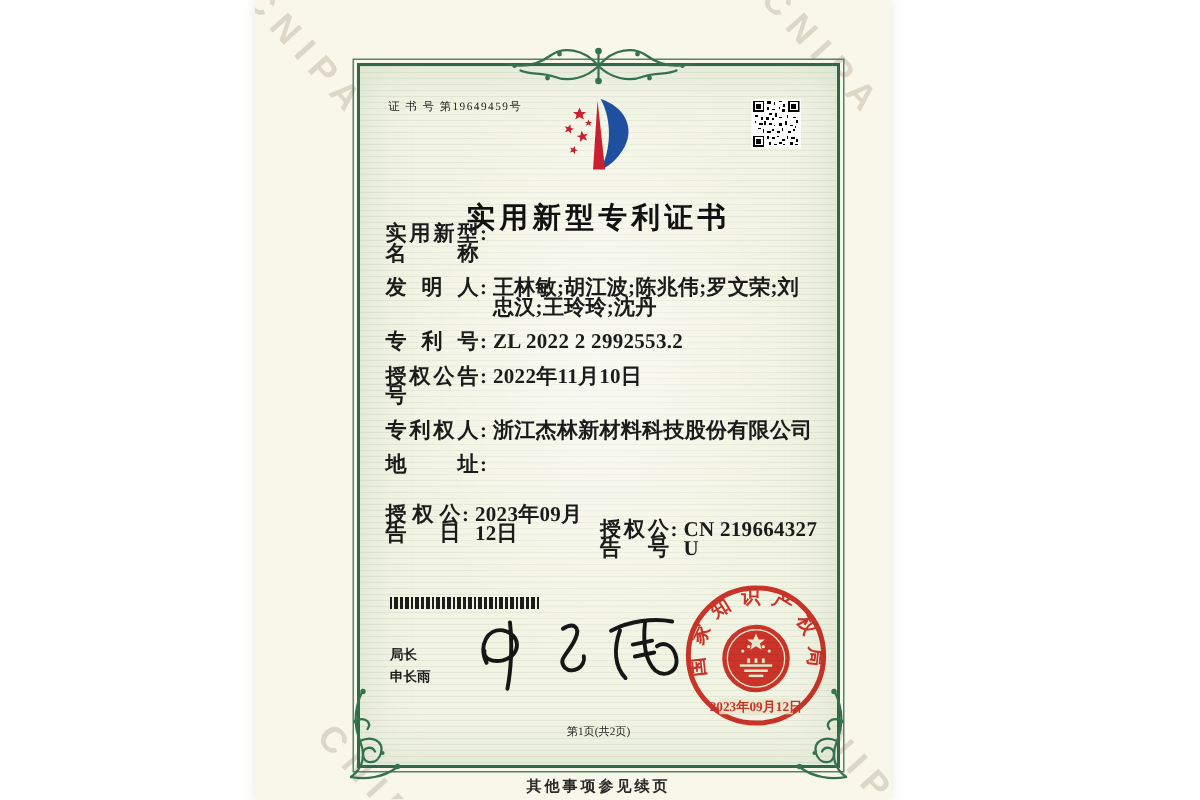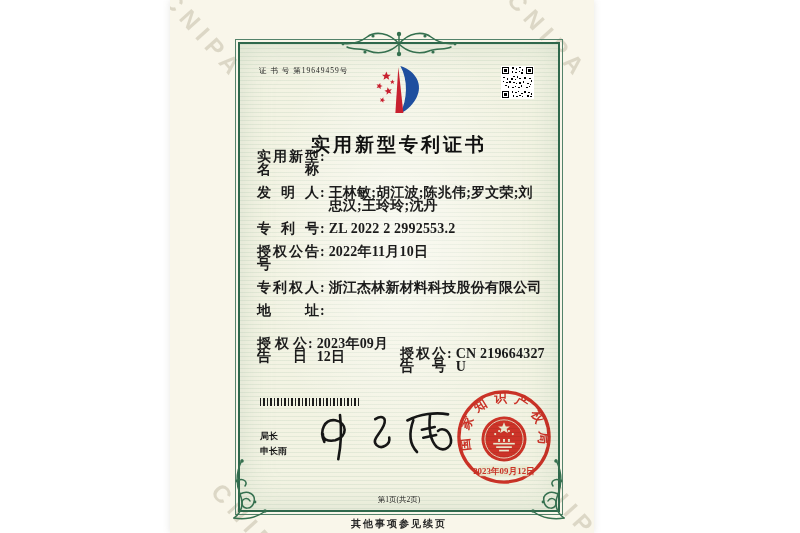--- a/index.html
+++ b/index.html
@@ -74,21 +74,21 @@
   .legal p { text-indent:2em; margin-bottom:2px; }
 
   .barcode {
     position:absolute; left:20px; top:354px; width:100px; height:8px;
     background:repeating-linear-gradient(90deg,#1c1c1c 0 1.5px,transparent 1.5px 3px,#1c1c1c 3px 5.5px,transparent 5.5px 7px);
   }
 
   .officer { position:absolute; left:20px; top:385px; font-size:9px; font-weight:700; color:#1b1b1b; line-height:15px; }
   .signature { position:absolute; left:68px; top:360px; }
 
-  .page-num { position:absolute; left:0; right:0; bottom:5px; text-align:center; font-size:7.5px; color:#222; }
+  .page-num { position:absolute; left:0; right:0; bottom:17px; text-align:center; font-size:7.5px; color:#222; }
 
   .seal { position:absolute; left:285px; top:388px; z-index:4; mix-blend-mode:multiply; opacity:.94; }
 
   .footer-note {
     position:absolute; left:68px; width:322px; top:517px; text-align:center;
     font-size:10px; font-weight:600; letter-spacing:2px; color:#2a2a2a; z-index:2;
   }
 
   svg text { font-family:"Liberation Serif","DejaVu Serif",serif; }
 </style>

